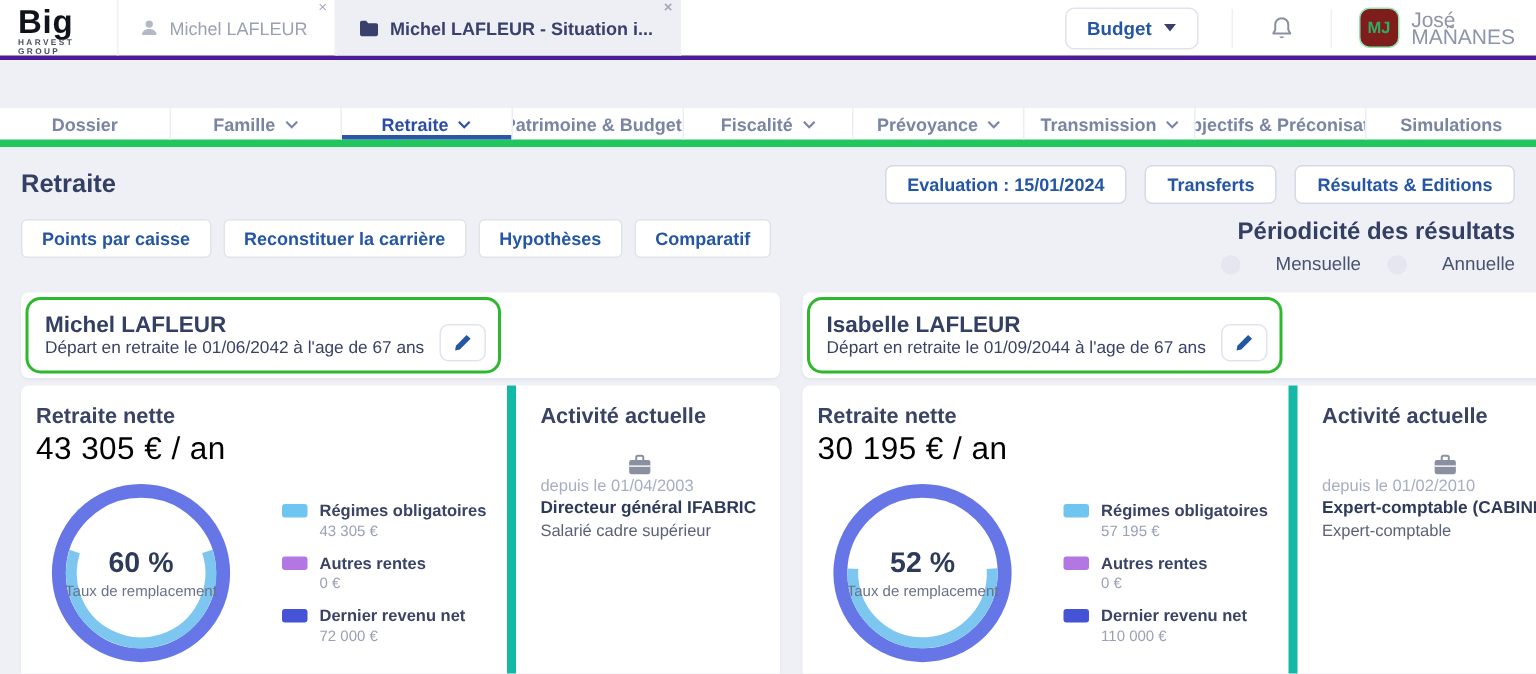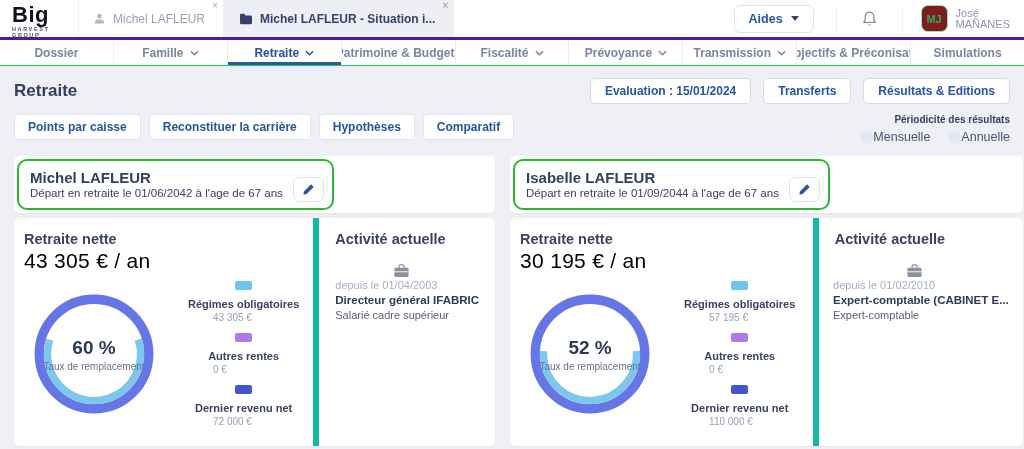--- a/index.html
+++ b/index.html
@@ -18,46 +18,46 @@
   .tb-spacer { flex:1; }
   .tb-right { display:flex; align-items:center; gap:0; padding-right:14px; }
   .aides-btn { display:flex; align-items:center; gap:8px; background:#fff; border:1px solid #dfe3ec; border-radius:6px;
                padding:6px 14px; font-size:12.5px; font-weight:bold; color:#2456a4; cursor:pointer; margin-right:22px; }
   .caret { width:0; height:0; border-left:4px solid transparent; border-right:4px solid transparent; border-top:5px solid #39406b; }
   .tb-div { width:1px; height:26px; background:#eef0f4; }
   .bell-wrap { padding:0 24px; display:flex; align-items:center; }
   .user-wrap { display:flex; align-items:center; gap:8px; padding-left:18px; }
   .avatar { width:27px; height:27px; border:1.5px solid #8ee6b0; background:#7f1d1d; border-radius:7px;
             display:flex; align-items:center; justify-content:center; font-size:11px; font-weight:bold; color:#2fae62; }
-  .user-name { font-size:11px; color:#8e94a9; line-height:11px; }
+  .user-name { font-size:14px; color:#8e94a9; line-height:11px; }
 
   
-  .navbar { height:26px; background:#fff; display:flex; border-bottom:1px solid #22c55e; box-shadow:0 1px 2px rgba(60,70,110,.05); }
+  .navbar { height:26px; background:#fff; display:flex; border-bottom:5px solid #22c55e; box-shadow:0 1px 2px rgba(60,70,110,.05);margin-top:32px; }
   .nav-item { flex:1; display:flex; align-items:center; justify-content:center; gap:6px; font-size:12px; font-weight:bold;
               color:#7a84a3; border-left:1px solid #eceef4; cursor:pointer; white-space:nowrap; overflow:hidden; }
   .nav-item:first-child { border-left:none; }
   .nav-item.active { color:#2b4ea2; box-shadow:inset 0 -3px 0 #2b57a8; }
   .nav-chevron { stroke:#7a84a3; }
   .nav-item.active .nav-chevron { stroke:#2b4ea2; }
 
   
   .content { padding:12px 14px 0 14px; }
   .title-row { display:flex; align-items:center; justify-content:space-between; margin-bottom:10px; }
   .page-title { font-size:17px; font-weight:bold; color:#333f63; }
   .title-actions { display:flex; gap:12px; }
   .action-btn { background:#fff; border:1px solid #d5dae6; border-radius:5px; padding:5px 14px;
                 font-size:12px; font-weight:bold; color:#2456a4; cursor:pointer; white-space:nowrap; }
   .pills-row { display:flex; align-items:flex-start; justify-content:space-between; margin-bottom:12px; }
   .pills { display:flex; gap:8px; }
   .pill { background:#fff; border:1px solid #dfe3ec; border-radius:4px; padding:5px 13px;
           font-size:12px; font-weight:bold; color:#2456a4; cursor:pointer; white-space:nowrap; }
   .periodicity { text-align:right; }
-  .periodicity-label { font-size:10px; font-weight:bold; color:#333f63; margin-bottom:5px; }
+  .periodicity-label { font-size:16px; font-weight:bold; color:#333f63; margin-bottom:5px; }
   .radio-row { display:flex; gap:18px; justify-content:flex-end; }
-  .radio-opt { display:flex; align-items:center; gap:0; font-size:12.5px; color:#4a5270; cursor:pointer; }
+  .radio-opt { display:flex; align-items:center; gap:23px; font-size:12.5px; color:#4a5270; cursor:pointer; }
   .radio-circle { width:13px; height:13px; border-radius:50%; background:#e4e7f0; }
 
   
   .cards-row { display:grid; grid-template-columns:1fr 1fr; gap:15px; }
   .card { background:#fff; border-radius:5px; box-shadow:0 1px 2px rgba(50,60,90,.06); }
   .person-header { padding:3px; margin-bottom:5px; height:57px; }
   .person-box { position:relative; display:inline-flex; align-items:center; gap:10px; border:2px solid #2eb82e;
                 border-radius:10px; padding:5px 8px 6px 11px; height:51px; cursor:pointer; }
   .p-name { font-size:15px; font-weight:bold; color:#333f63; line-height:18px; }
   .p-depart { font-size:11.5px; color:#3a4265; }
@@ -72,21 +72,21 @@
 
   .donut-row { display:flex; align-items:center; margin-top:8px; }
   .donut-wrap { position:relative; width:124px; height:124px; flex:0 0 auto; margin-left:8px; }
   .donut-wrap svg { width:124px; height:124px; display:block; }
   .donut-center { position:absolute; inset:0; display:flex; flex-direction:column; align-items:center; justify-content:center; text-align:center; }
   .donut-pct { font-size:19px; font-weight:bold; color:#2e3a59; }
   .donut-cap { font-size:10px; color:#6b7189; margin-top:2px; }
 
   .legend { list-style:none; margin-left:32px; }
   .legend li + li { margin-top:10px; }
-  .legend-top { display:flex; align-items:center; gap:8px;flex-direction:column; }
+  .legend-top { display:flex; align-items:center; gap:8px; }
   .legend-swatch { width:17px; height:9px; border-radius:2px; flex:0 0 auto; }
   .legend-label { font-size:11px; font-weight:bold; color:#3a4265; white-space:nowrap; }
   .legend-value { font-size:10px; color:#9aa0b5; margin:2px 0 0 25px; }
 
   .act-row { display:flex; align-items:center; margin-top:16px;flex-direction:column; }
   .act-icon { flex:0 0 auto; margin-right:12px; }
   .act-divider { width:1px; align-self:stretch; background:#e8eaf0; margin-right:12px; }
   .act-text { min-width:0; }
   .act-since { font-size:11px; color:#a8aec2; }
   .act-role { font-size:11.5px; font-weight:bold; color:#2e3a59; margin-top:3px; white-space:nowrap; overflow:hidden; }
@@ -111,21 +111,21 @@
   <div class="tab active">
     <svg width="14" height="12" viewBox="0 0 16 14">
       <path d="M1 2.5c0-.8.6-1.5 1.4-1.5h3.4l1.6 2h6.2c.8 0 1.4.7 1.4 1.5v7c0 .8-.6 1.5-1.4 1.5H2.4C1.6 13 1 12.3 1 11.5z" fill="#39406b"></path>
     </svg>
     <span>Michel LAFLEUR - Situation i...</span>
     <span class="close">×</span>
   </div>
   <div class="tb-spacer"></div>
   <div class="tb-right">
     <button class="aides-btn">
-      <span>Aides</span>
+      <span>Budget</span>
       <span class="caret"></span>
     </button>
     <div class="tb-div"></div>
     <div class="bell-wrap">
       <svg width="17" height="18" viewBox="0 0 18 19">
         <path d="M9 2.2a4.6 4.6 0 0 0-4.6 4.6v3.6L3 13h12l-1.4-2.6V6.8A4.6 4.6 0 0 0 9 2.2z" fill="none" stroke="#8a90a0" stroke-width="1.4" stroke-linejoin="round"></path>
         <path d="M7.3 15.2a1.8 1.8 0 0 0 3.4 0" fill="#8a90a0"></path>
       </svg>
     </div>
     <div class="tb-div"></div>

